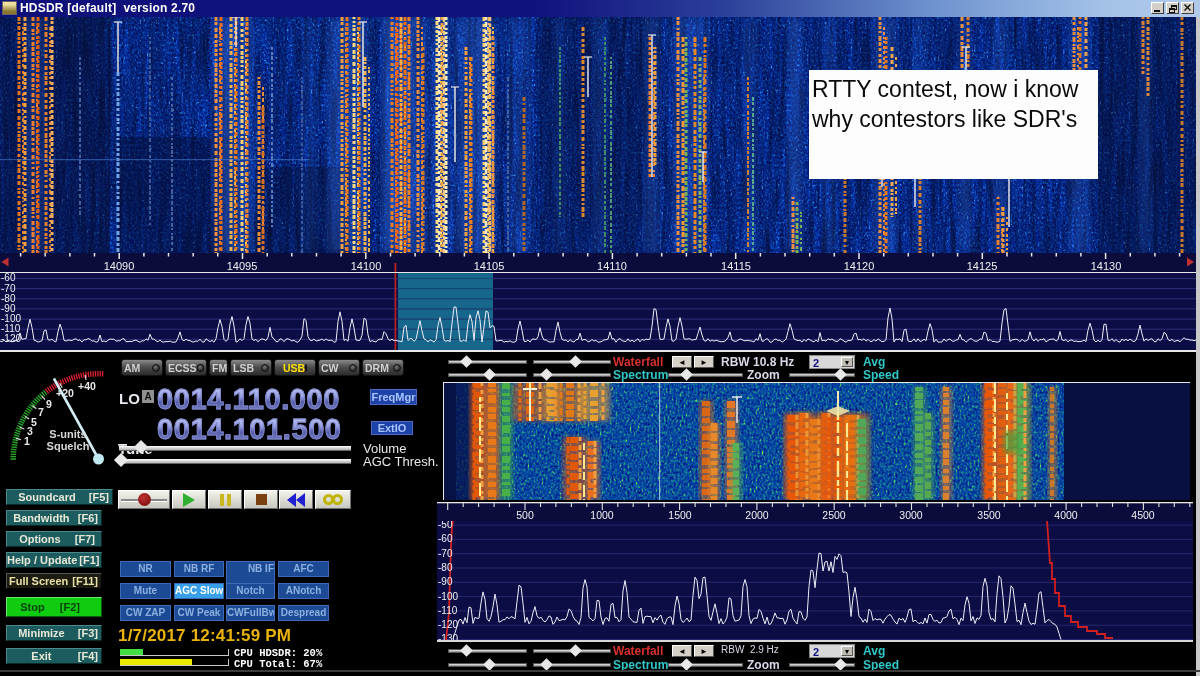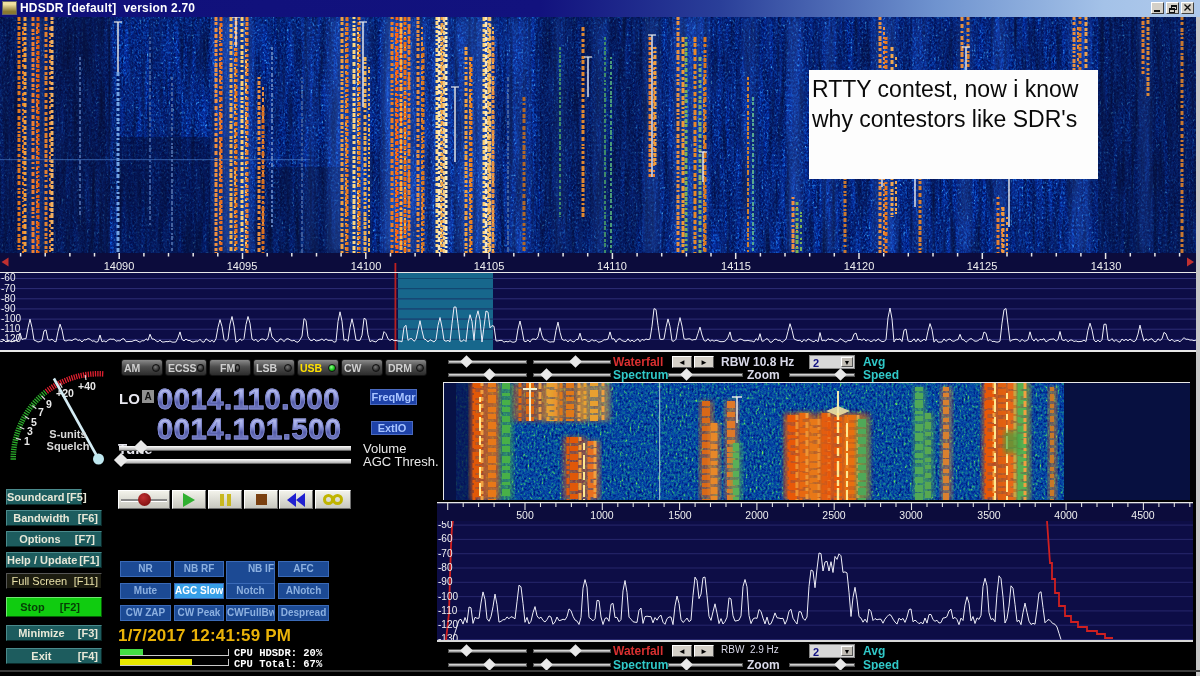--- a/index.html
+++ b/index.html
@@ -282,29 +282,29 @@
   </div>
 <div class="abs" style="left:121px;top:359px;height:17px;display:flex">
     <div style="width:42px;height:17px;margin-right:2px;background:linear-gradient(180deg,#8a8a8a,#4e4e4e 45%,#2c2c2c);border:1px solid #141414;border-radius:3px;display:flex;align-items:center;justify-content:space-between;padding:0 2px">
       <span style="font-size:10.5px;font-weight:bold;color:#d0d0d0">AM</span>
       <span style="width:8px;height:8px;border-radius:50%;background:radial-gradient(circle at 40% 35%,#777,#282828 70%);border:1px solid #111"></span>
     </div>
     <div style="width:42px;height:17px;margin-right:2px;background:linear-gradient(180deg,#8a8a8a,#4e4e4e 45%,#2c2c2c);border:1px solid #141414;border-radius:3px;display:flex;align-items:center;justify-content:space-between;padding:0 2px">
       <span style="font-size:10.5px;font-weight:bold;color:#d0d0d0">ECSS</span>
       <span style="width:8px;height:8px;border-radius:50%;background:radial-gradient(circle at 40% 35%,#777,#282828 70%);border:1px solid #111"></span>
     </div>
-    <div style="width:42px;height:17px;margin-right:2px;background:linear-gradient(180deg,#8a8a8a,#4e4e4e 45%,#2c2c2c);border:1px solid #141414;border-radius:3px;display:flex;align-items:center;justify-content:space-between;padding:0 10px">
+    <div style="width:19px;height:17px;margin-right:2px;background:linear-gradient(180deg,#8a8a8a,#4e4e4e 45%,#2c2c2c);border:1px solid #141414;border-radius:3px;display:flex;align-items:center;justify-content:space-between;padding:0 2px">
       <span style="font-size:10.5px;font-weight:bold;color:#d0d0d0">FM</span>
       <span style="width:8px;height:8px;border-radius:50%;background:radial-gradient(circle at 40% 35%,#777,#282828 70%);border:1px solid #111"></span>
     </div>
     <div style="width:42px;height:17px;margin-right:2px;background:linear-gradient(180deg,#8a8a8a,#4e4e4e 45%,#2c2c2c);border:1px solid #141414;border-radius:3px;display:flex;align-items:center;justify-content:space-between;padding:0 2px">
       <span style="font-size:10.5px;font-weight:bold;color:#d0d0d0">LSB</span>
       <span style="width:8px;height:8px;border-radius:50%;background:radial-gradient(circle at 40% 35%,#777,#282828 70%);border:1px solid #111"></span>
     </div>
-    <div style="width:42px;height:17px;margin-right:2px;background:linear-gradient(180deg,#8a8a8a,#4e4e4e 45%,#2c2c2c);border:1px solid #141414;border-radius:3px;display:flex;align-items:center;justify-content:space-between;padding:0 2px">
+    <div style="width:42px;height:17px;margin-right:2px;background:linear-gradient(180deg,#8a8a8a,#4e4e4e 45%,#2c2c2c);border:1px solid #141414;border-radius:3px;display:flex;align-items:center;justify-content:space-between;padding:0 8px">
       <span style="font-size:10.5px;font-weight:bold;color:#ffe000">USB</span>
       <span style="width:8px;height:8px;border-radius:50%;background:radial-gradient(circle at 40% 35%,#90ff90,#18c818 55%,#0a700a);border:1px solid #111"></span>
     </div>
     <div style="width:42px;height:17px;margin-right:2px;background:linear-gradient(180deg,#8a8a8a,#4e4e4e 45%,#2c2c2c);border:1px solid #141414;border-radius:3px;display:flex;align-items:center;justify-content:space-between;padding:0 2px">
       <span style="font-size:10.5px;font-weight:bold;color:#d0d0d0">CW</span>
       <span style="width:8px;height:8px;border-radius:50%;background:radial-gradient(circle at 40% 35%,#777,#282828 70%);border:1px solid #111"></span>
     </div>
     <div style="width:42px;height:17px;margin-right:2px;background:linear-gradient(180deg,#8a8a8a,#4e4e4e 45%,#2c2c2c);border:1px solid #141414;border-radius:3px;display:flex;align-items:center;justify-content:space-between;padding:0 2px">
       <span style="font-size:10.5px;font-weight:bold;color:#d0d0d0">DRM</span>
       <span style="width:8px;height:8px;border-radius:50%;background:radial-gradient(circle at 40% 35%,#777,#282828 70%);border:1px solid #111"></span>
@@ -344,37 +344,37 @@
       <div style="width:0;height:0;border-right:9px solid #2020d0;border-top:7px solid transparent;border-bottom:7px solid transparent"></div>
       <div style="width:0;height:0;border-right:9px solid #2020d0;border-top:7px solid transparent;border-bottom:7px solid transparent"></div>
     </div>
   </div>
 <div class="abs" style="left:315px;top:490px;width:36px;height:19px;background:linear-gradient(180deg,#f2f2ea,#c8c8c0);border:1.5px solid;border-color:#fff #707070 #707070 #fff;display:flex">
     <div style="display:flex;margin:auto">
       <div style="width:11px;height:11px;border:3px solid #c0b400;border-radius:50%"></div>
       <div style="width:11px;height:11px;border:3px solid #c0b400;border-radius:50%;margin-left:-2px"></div>
     </div>
   </div>
-<div class="abs" style="left:6px;top:489px;width:76px;height:16px;background:#1d5c5e;color:#e8e8d8;border-color:#4a8a8c #0a2a2a #0a2a2a #4a8a8c;border-width:1.5px;border-style:solid;font-size:11px;font-weight:bold;display:flex;align-items:center">
+<div class="abs" style="left:6px;top:489px;width:107px;height:16px;background:#1d5c5e;color:#e8e8d8;border-color:#4a8a8c #0a2a2a #0a2a2a #4a8a8c;border-width:1.5px;border-style:solid;font-size:11px;font-weight:bold;display:flex;align-items:center">
     <span style="flex:1;text-align:center">Soundcard</span>
     <span style="margin-left:2px;margin-right:3px">[F5]</span>
   </div>
 <div class="abs" style="left:6px;top:510px;width:96px;height:16px;background:#1d5c5e;color:#e8e8d8;border-color:#4a8a8c #0a2a2a #0a2a2a #4a8a8c;border-width:1.5px;border-style:solid;font-size:11px;font-weight:bold;display:flex;align-items:center">
     <span style="flex:1;text-align:center">Bandwidth</span>
     <span style="margin-left:2px;margin-right:3px">[F6]</span>
   </div>
 <div class="abs" style="left:6px;top:531px;width:96px;height:16px;background:#1d5c5e;color:#e8e8d8;border-color:#4a8a8c #0a2a2a #0a2a2a #4a8a8c;border-width:1.5px;border-style:solid;font-size:11px;font-weight:bold;display:flex;align-items:center">
     <span style="flex:1;text-align:center">Options</span>
     <span style="margin-left:2px;margin-right:6px">[F7]</span>
   </div>
 <div class="abs" style="left:6px;top:552px;width:96px;height:16px;background:#1d5c5e;color:#e8e8d8;border-color:#4a8a8c #0a2a2a #0a2a2a #4a8a8c;border-width:1.5px;border-style:solid;font-size:11px;font-weight:bold;display:flex;align-items:center">
     <span style="flex:1;text-align:center">Help / Update</span>
     <span style="margin-left:2px;margin-right:3px">[F1]</span>
   </div>
-<div class="abs" style="left:6px;top:573px;width:96px;height:16px;background:#1c1c10;color:#e8e0a8;border-color:#555 #000 #000 #555;border-width:1.5px;border-style:solid;font-size:11px;font-weight:normal;display:flex;align-items:center">
+<div class="abs" style="left:6px;top:573px;width:96px;height:16px;background:#1c1c10;color:#e8e0a8;border-color:#555 #000 #000 #555;border-width:1.5px;border-style:solid;font-size:11px;font-weight:bold;display:flex;align-items:center">
     <span style="flex:1;text-align:center">Full Screen</span>
     <span style="margin-left:2px;margin-right:3px">[F11]</span>
   </div>
 <div class="abs" style="left:6px;top:597px;width:96px;height:20px;background:#10cc10;color:#064006;border-color:#70e870 #066006 #066006 #70e870;border-width:1.5px;border-style:solid;font-size:11px;font-weight:bold;display:flex;align-items:center">
     <span style="flex:1;text-align:center">Stop</span>
     <span style="margin-left:2px;margin-right:21px">[F2]</span>
   </div>
 <div class="abs" style="left:6px;top:625px;width:96px;height:16px;background:#1d5c5e;color:#e8e8d8;border-color:#4a8a8c #0a2a2a #0a2a2a #4a8a8c;border-width:1.5px;border-style:solid;font-size:11px;font-weight:bold;display:flex;align-items:center">
     <span style="flex:1;text-align:center">Minimize</span>
     <span style="margin-left:2px;margin-right:3px">[F3]</span>

